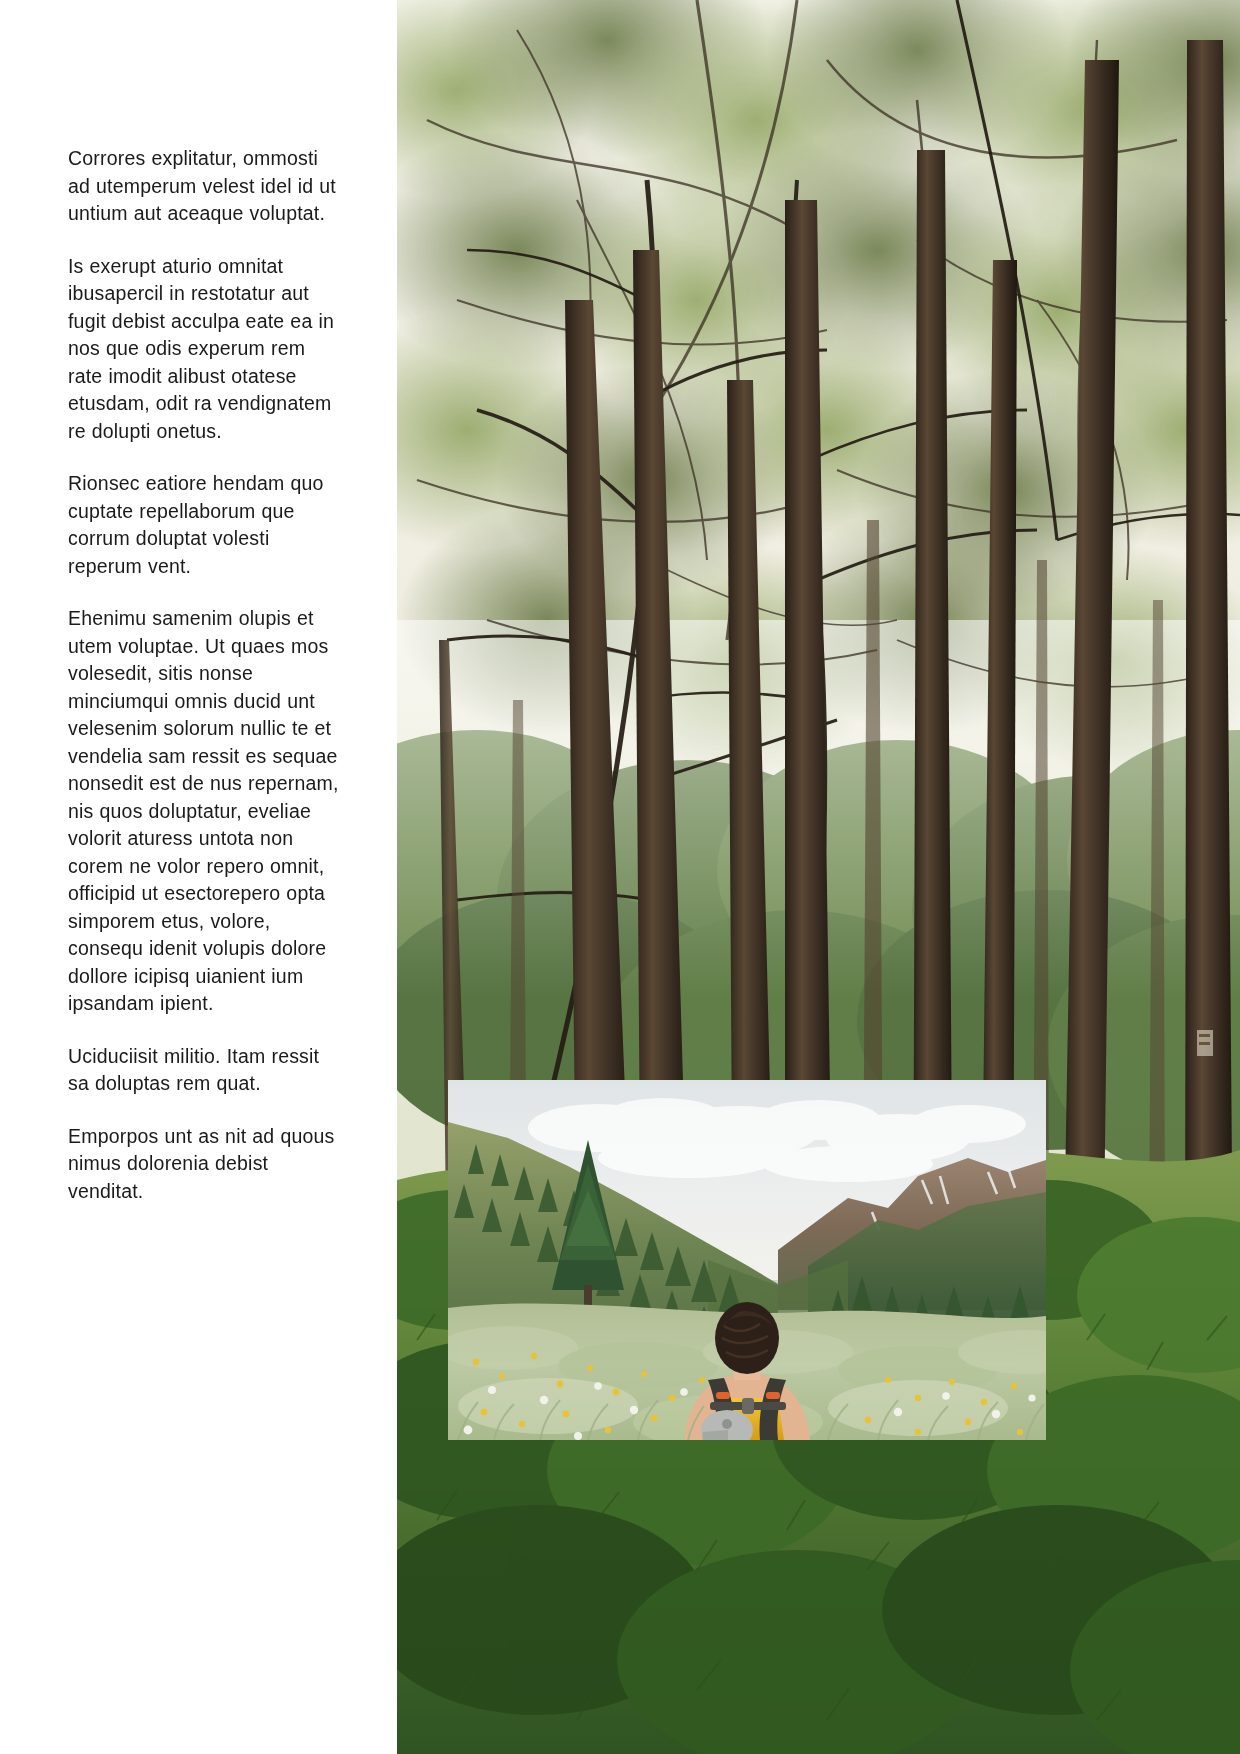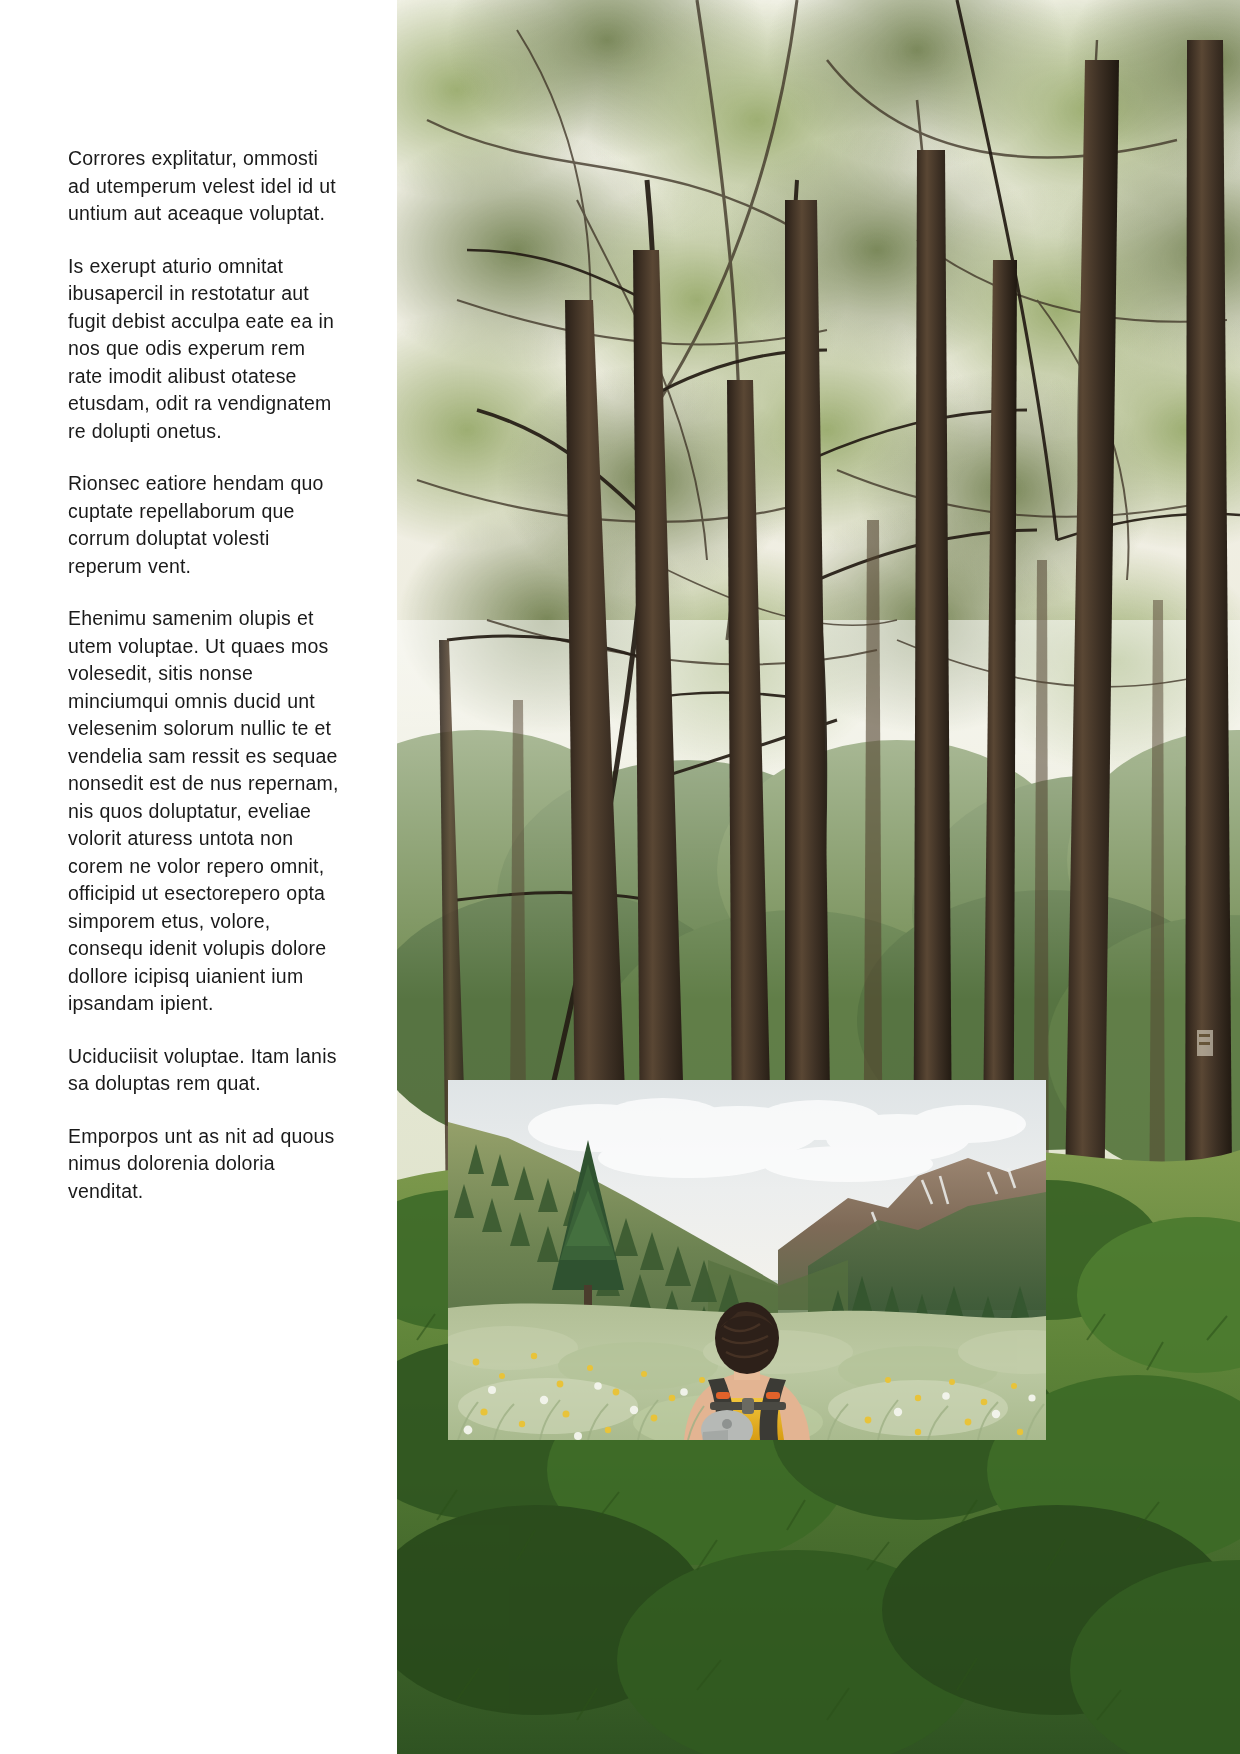--- a/index.html
+++ b/index.html
@@ -434,17 +434,17 @@
         <path d="M 578 360 C 582 342, 590 332, 596 324"></path>
       </g>
     </svg>
   </div>
 
   <div class="text-column">
     <p class="body-paragraph">Corrores explitatur, ommosti ad utemperum velest idel id ut untium aut aceaque voluptat.</p>
     <p class="body-paragraph">Is exerupt aturio omnitat ibusapercil in restotatur aut fugit debist acculpa eate ea in nos que odis experum rem rate imodit alibust otatese etusdam, odit ra vendignatem re dolupti onetus.</p>
     <p class="body-paragraph">Rionsec eatiore hendam quo cuptate repellaborum que corrum doluptat volesti reperum vent.</p>
     <p class="body-paragraph">Ehenimu samenim olupis et utem voluptae. Ut quaes mos volesedit, sitis nonse minciumqui omnis ducid unt velesenim solorum nullic te et vendelia sam ressit es sequae nonsedit est de nus repernam, nis quos doluptatur, eveliae volorit aturess untota non corem ne volor repero omnit, officipid ut esectorepero opta simporem etus, volore, consequ idenit volupis dolore dollore icipisq uianient ium ipsandam ipient.</p>
-    <p class="body-paragraph">Uciduciisit voluptae. Itam lanis sa doluptas rem quat.</p>
-    <p class="body-paragraph">Emporpos unt as nit ad quous nimus dolorenia doloria venditat.</p>
+    <p class="body-paragraph">Uciduciisit militio. Itam ressit sa doluptas rem quat.</p>
+    <p class="body-paragraph">Emporpos unt as nit ad quous nimus dolorenia debist venditat.</p>
   </div>
 
 </div>
 
 </body></html>

